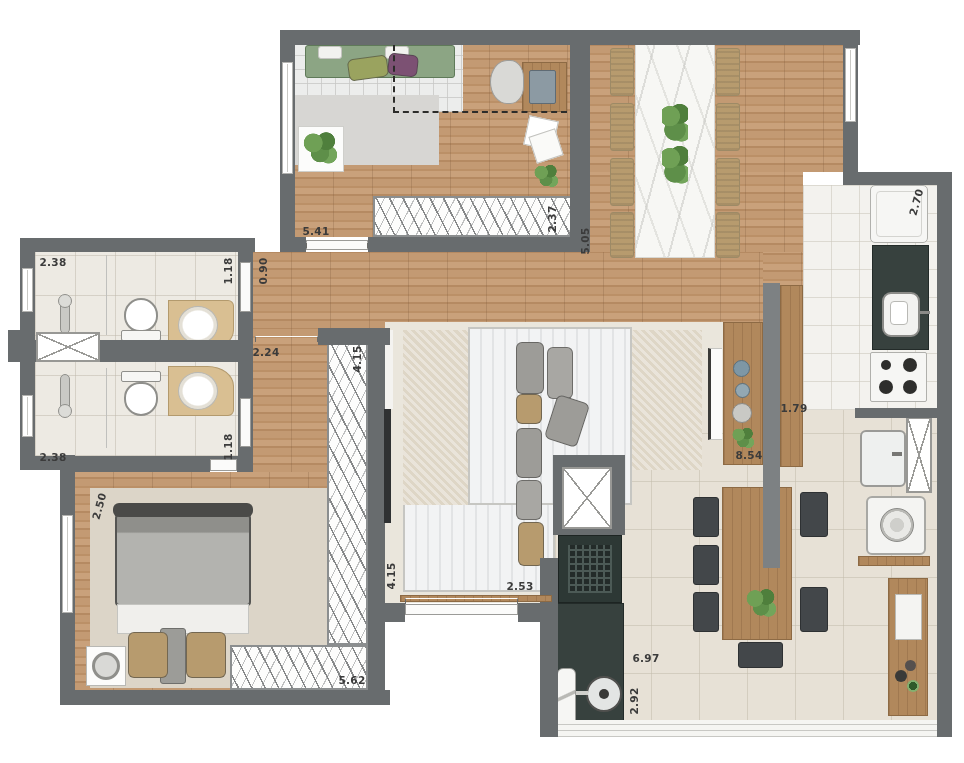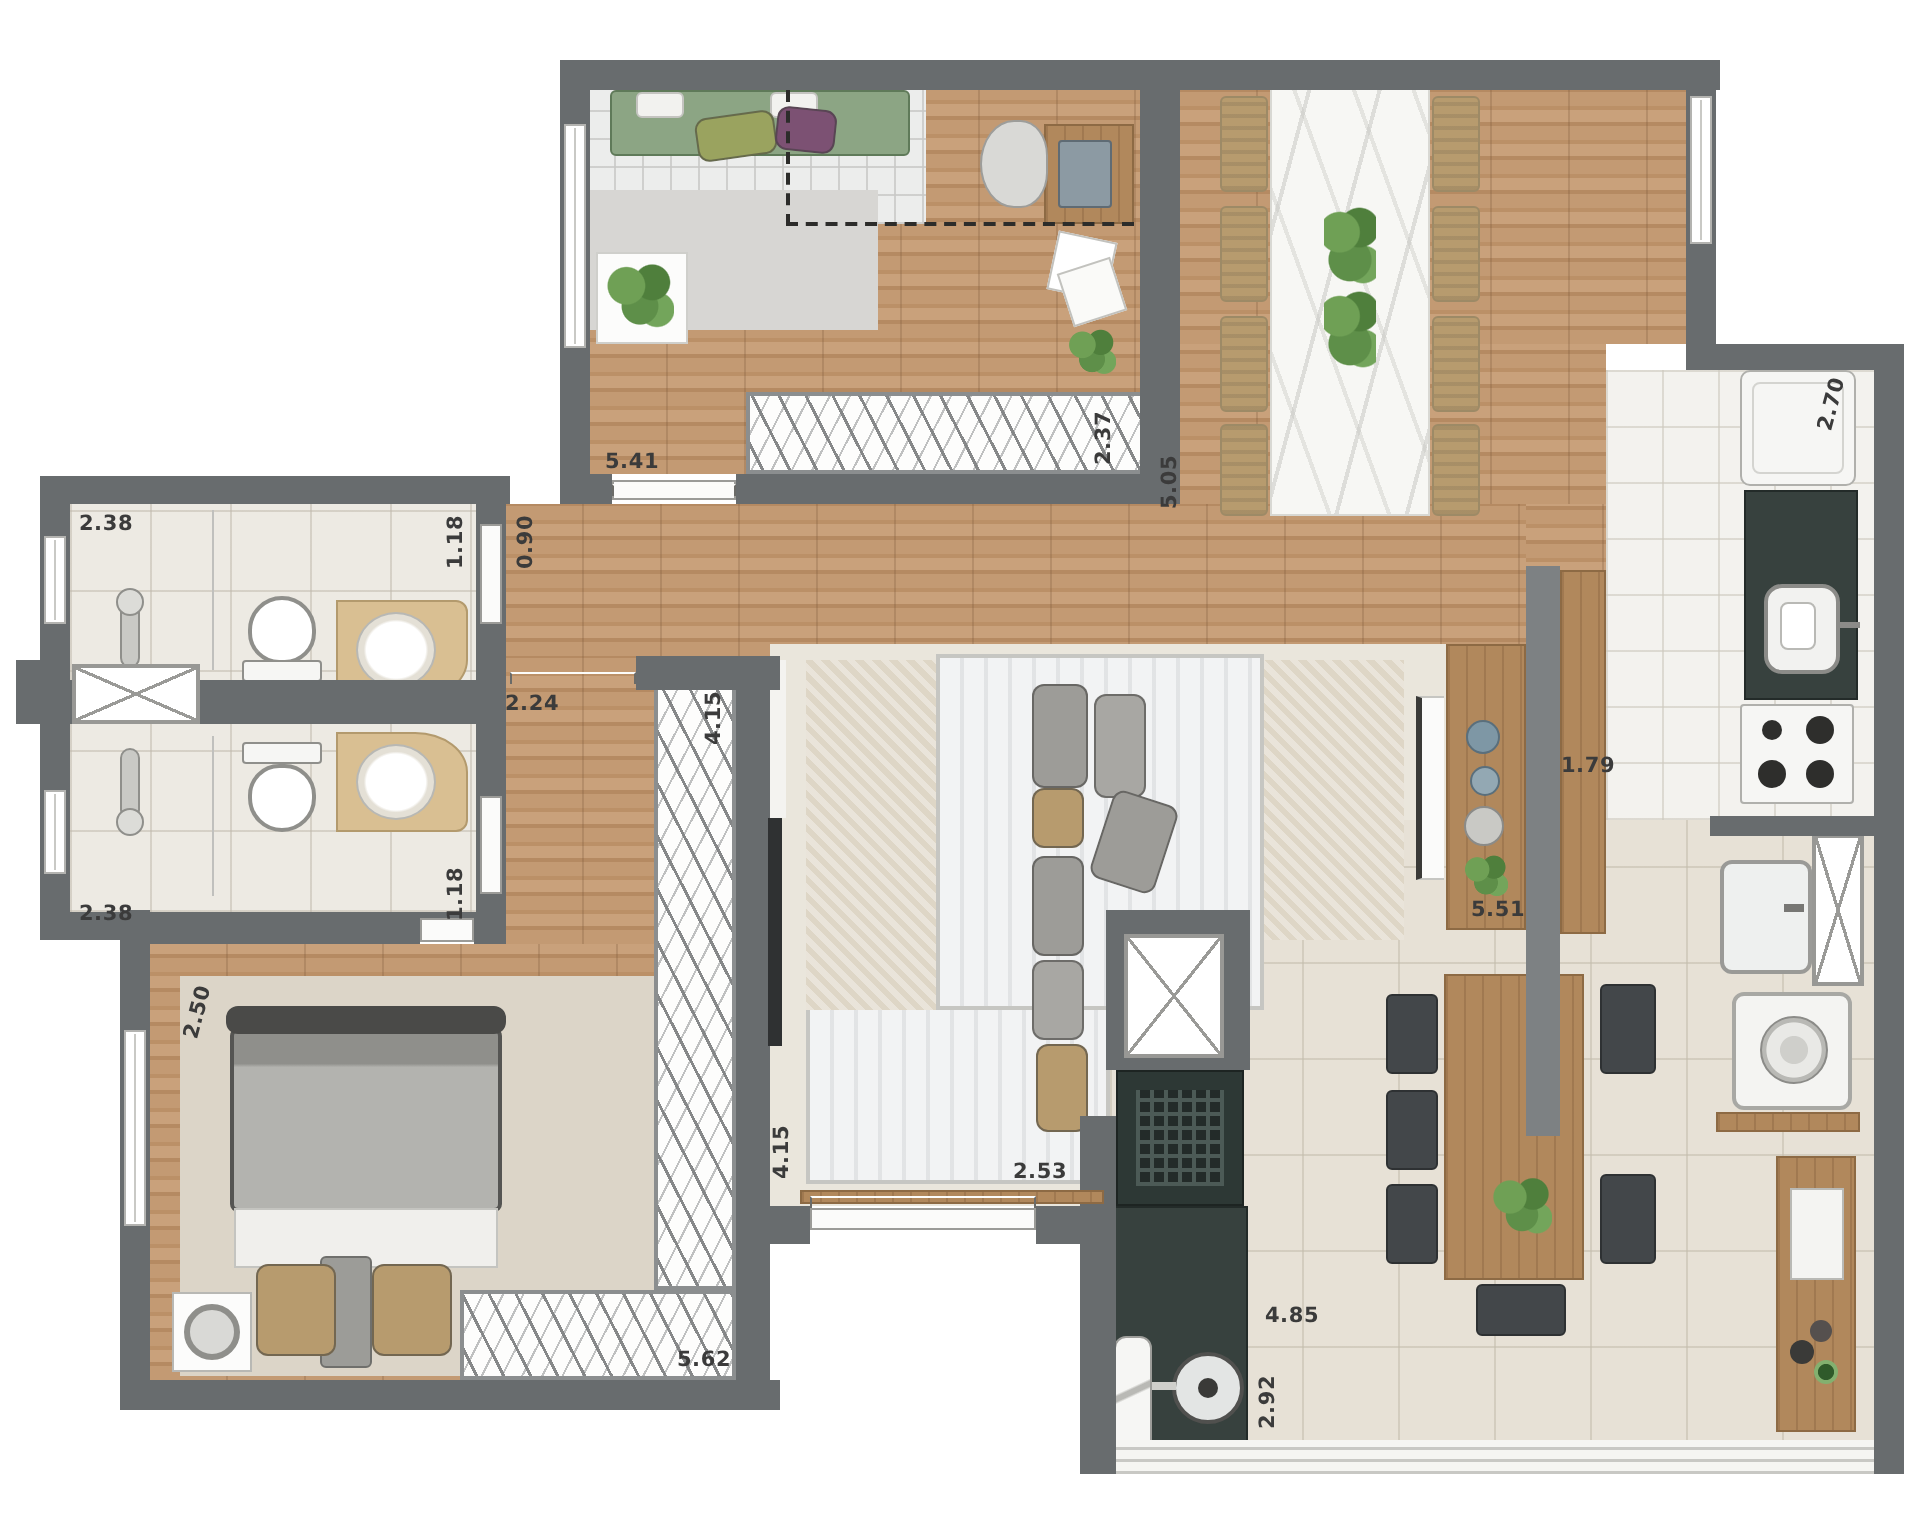--- a/index.html
+++ b/index.html
@@ -279,18 +279,18 @@
       <div class="dim" style="left: 263px; top: 271px; transform: translate(-50%, -50%) rotate(-90deg);">0.90</div>
       <div class="dim" style="left: 53px; top: 262px; transform: translate(-50%, -50%) rotate(0deg);">2.38</div>
       <div class="dim" style="left: 266px; top: 352px; transform: translate(-50%, -50%) rotate(0deg);">2.24</div>
       <div class="dim" style="left: 53px; top: 457px; transform: translate(-50%, -50%) rotate(0deg);">2.38</div>
       <div class="dim" style="left: 228px; top: 447px; transform: translate(-50%, -50%) rotate(-90deg);">1.18</div>
       <div class="dim" style="left: 99px; top: 506px; transform: translate(-50%, -50%) rotate(-75deg);">2.50</div>
       <div class="dim" style="left: 357px; top: 359px; transform: translate(-50%, -50%) rotate(-90deg);">4.15</div>
       <div class="dim" style="left: 391px; top: 576px; transform: translate(-50%, -50%) rotate(-90deg);">4.15</div>
       <div class="dim" style="left: 352px; top: 680px; transform: translate(-50%, -50%) rotate(0deg);">5.62</div>
       <div class="dim" style="left: 520px; top: 586px; transform: translate(-50%, -50%) rotate(0deg);">2.53</div>
-      <div class="dim" style="left: 794px; top: 383px; transform: translate(-50%, -50%) rotate(0deg);">1.79</div>
-      <div class="dim" style="left: 749px; top: 455px; transform: translate(-50%, -50%) rotate(0deg);">5.51</div>
-      <div class="dim" style="left: 646px; top: 658px; transform: translate(-50%, -50%) rotate(0deg);">4.85</div>
+      <div class="dim" style="left: 794px; top: 408px; transform: translate(-50%, -50%) rotate(0deg);">1.79</div>
+      <div class="dim" style="left: 749px; top: 455px; transform: translate(-50%, -50%) rotate(0deg);">8.54</div>
+      <div class="dim" style="left: 646px; top: 658px; transform: translate(-50%, -50%) rotate(0deg);">6.97</div>
       <div class="dim" style="left: 634px; top: 701px; transform: translate(-50%, -50%) rotate(-90deg);">2.92</div>
     </div>
 </div>
 
 </body></html>

